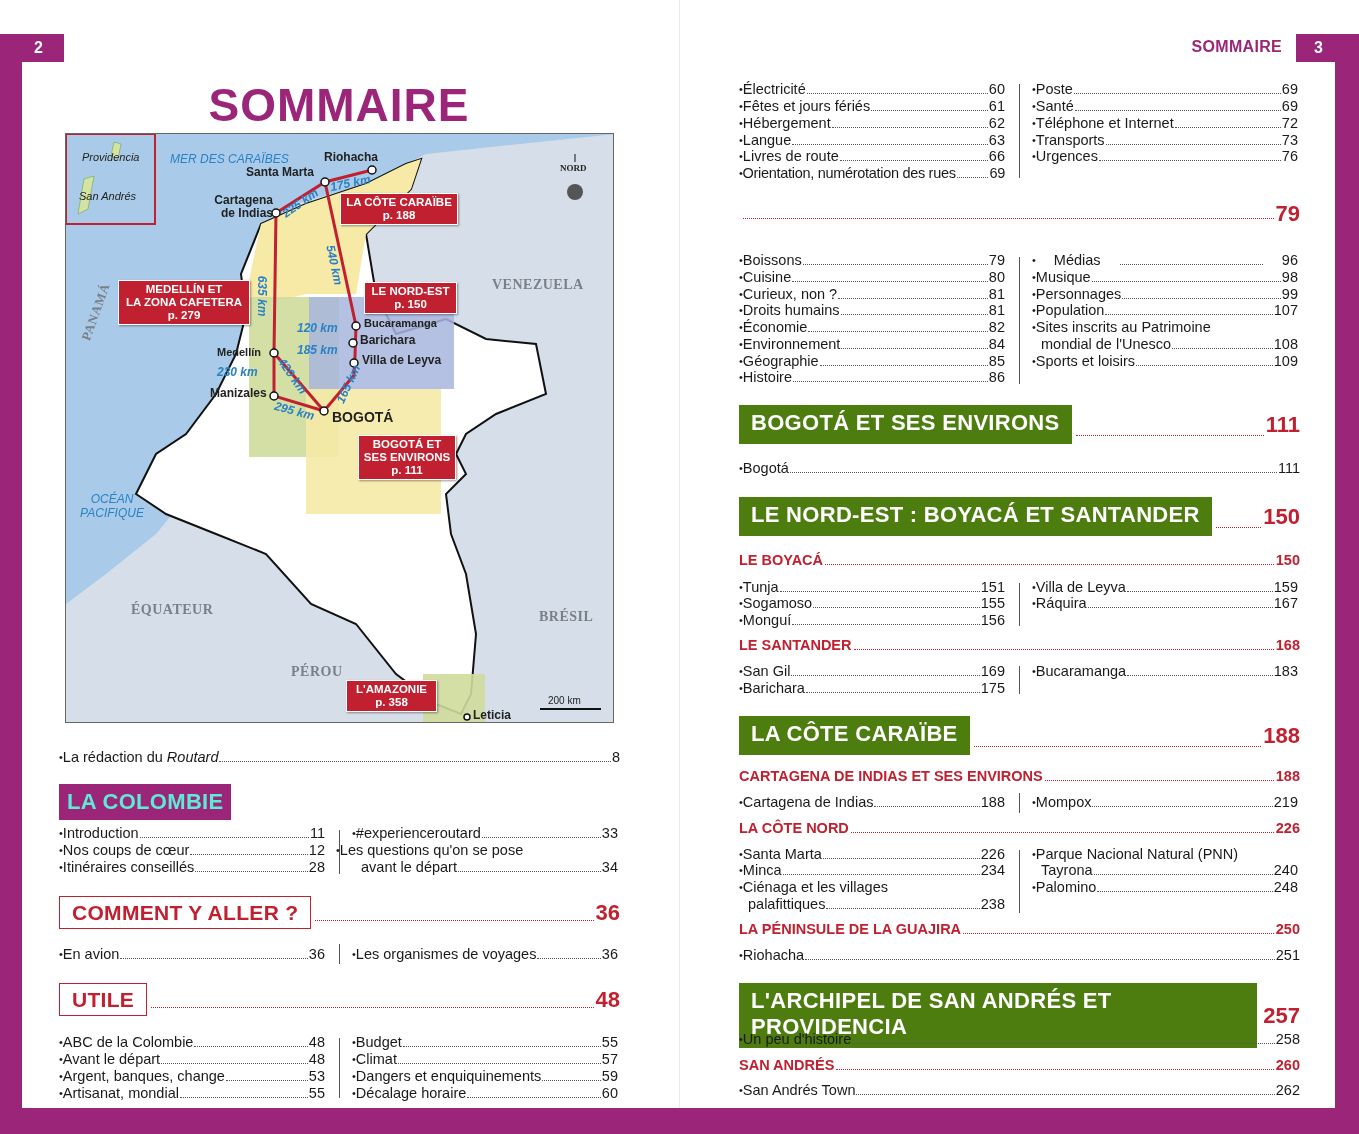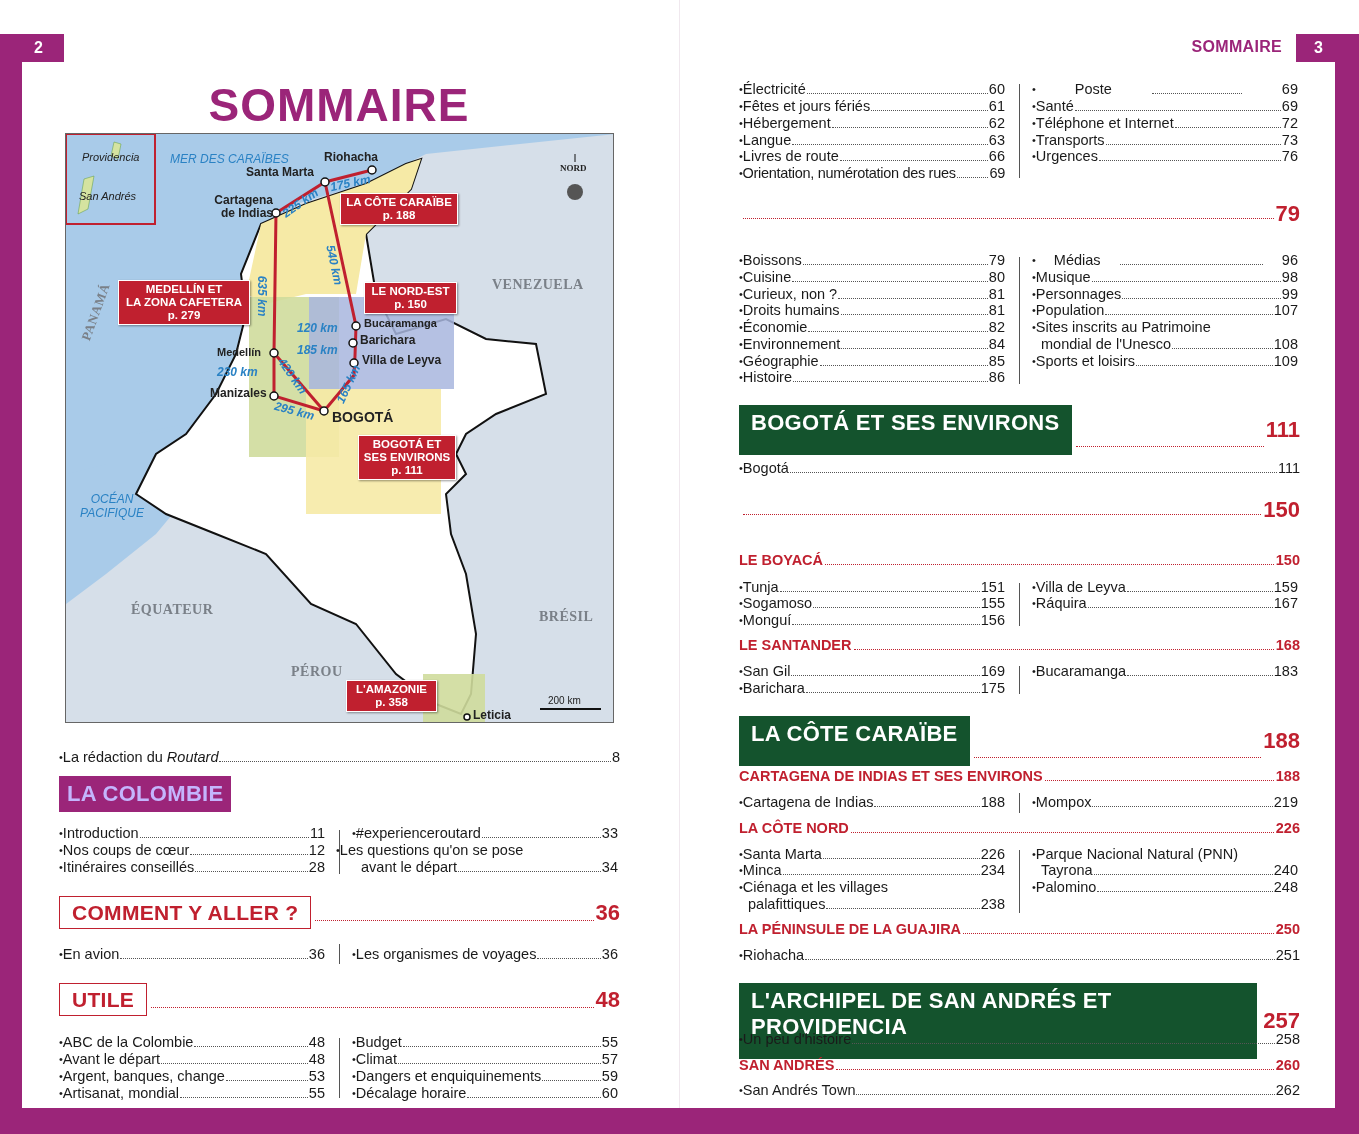--- a/index.html
+++ b/index.html
@@ -30,22 +30,22 @@
   .toc-line { position: absolute; display: flex; align-items: baseline; font-size: 14.5px; color: #1a1a1a; line-height: 17px; white-space: nowrap; }
   .toc-line .lab { flex: 0 0 auto; }
   .toc-line .dots { flex: 1 1 auto; border-bottom: 1.5px dotted #555; margin: 0 1px 4px 1px; min-width: 4px; }
   .toc-line .pg { flex: 0 0 auto; }
   .bullet::before { content: "• "; font-size: 11px; position: relative; top: -1px; }
   .indent { padding-left: 9px; }
   .col-rule { position: absolute; width: 1px; background: #555; }
 
   .sec-head { position: absolute; display: flex; align-items: center; }
   .sec-head .box-outline { border: 1.5px solid #c0202f; color: #c0202f; font-weight: bold; font-size: 21px; padding: 4px 12px 3px 12px; background: #fff; letter-spacing: 0.3px; }
-  .sec-head .box-fill { background: #14532d; color: #fff; font-weight: bold; font-size: 22px; padding: 5px 12px 19px 12px; letter-spacing: 0.3px; }
-  .sec-head .box-purple { background: #9b2579; color: #c4b5fd; font-weight: bold; font-size: 22px; padding: 5px 8px 5px 8px; letter-spacing: 0.3px; }
+  .sec-head .box-fill { background: #4d7c0f; color: #fff; font-weight: bold; font-size: 22px; padding: 5px 12px 8px 12px; letter-spacing: 0.3px; }
+  .sec-head .box-purple { background: #9b2579; color: #5eead4; font-weight: bold; font-size: 22px; padding: 5px 8px 5px 8px; letter-spacing: 0.3px; margin-top: 8px; }
   .sec-head .dots { flex: 1 1 auto; border-bottom: 1.5px dotted #c0202f; margin: 0 2px 0 4px; align-self: flex-end; margin-bottom: 8px; }
   .sec-head .pg { color: #c0202f; font-weight: bold; font-size: 22px; }
 
   .sub-head { position: absolute; display: flex; align-items: baseline; color: #c0202f; font-weight: bold; font-size: 14.5px; white-space: nowrap; }
   .sub-head .dots { flex: 1 1 auto; border-bottom: 1.5px dotted #c0202f; margin: 0 2px 4px 2px; }
 </style>
 </head>
 <body>
 
 <div class="left-bar"></div>
@@ -293,21 +293,21 @@
     <span class="lab">Livres de route</span>
     <span class="dots"></span>
     <span class="pg">66</span>
   </div>
 <div class="toc-line bullet" style="left:739px;top:165px;width:266px;letter-spacing:-0.3px;">
     <span class="lab">Orientation, numérotation des rues</span>
     <span class="dots"></span>
     <span class="pg">69</span>
   </div>
 <div class="col-rule" style="left:1019px;top:84px;height:94px;"></div>
-<div class="toc-line bullet" style="left:1032px;top:81px;width:266px;gap:39px;">
+<div class="toc-line bullet" style="left:1032px;top:81px;width:266px;">
     <span class="lab">Poste</span>
     <span class="dots"></span>
     <span class="pg">69</span>
   </div>
 <div class="toc-line bullet" style="left:1032px;top:98px;width:266px;">
     <span class="lab">Santé</span>
     <span class="dots"></span>
     <span class="pg">69</span>
   </div>
 <div class="toc-line bullet" style="left:1032px;top:115px;width:266px;">
@@ -410,20 +410,21 @@
   <span class="dots"></span>
   <span class="pg">111</span>
 </div>
 <div class="toc-line bullet" style="left:739px;top:460px;width:561px;">
     <span class="lab">Bogotá</span>
     <span class="dots"></span>
     <span class="pg">111</span>
   </div>
 
 <div class="sec-head" style="left:739px;top:497px;width:561px;">
+  <span class="box-fill">LE NORD-EST : BOYACÁ ET SANTANDER</span>
   <span class="dots"></span>
   <span class="pg">150</span>
 </div>
 <div class="sub-head" style="left:739px;top:552px;width:561px;">
     <span>LE BOYACÁ</span>
     <span class="dots"></span>
     <span>150</span>
   </div>
 <div class="toc-line bullet" style="left:739px;top:579px;width:266px;">
     <span class="lab">Tunja</span>

